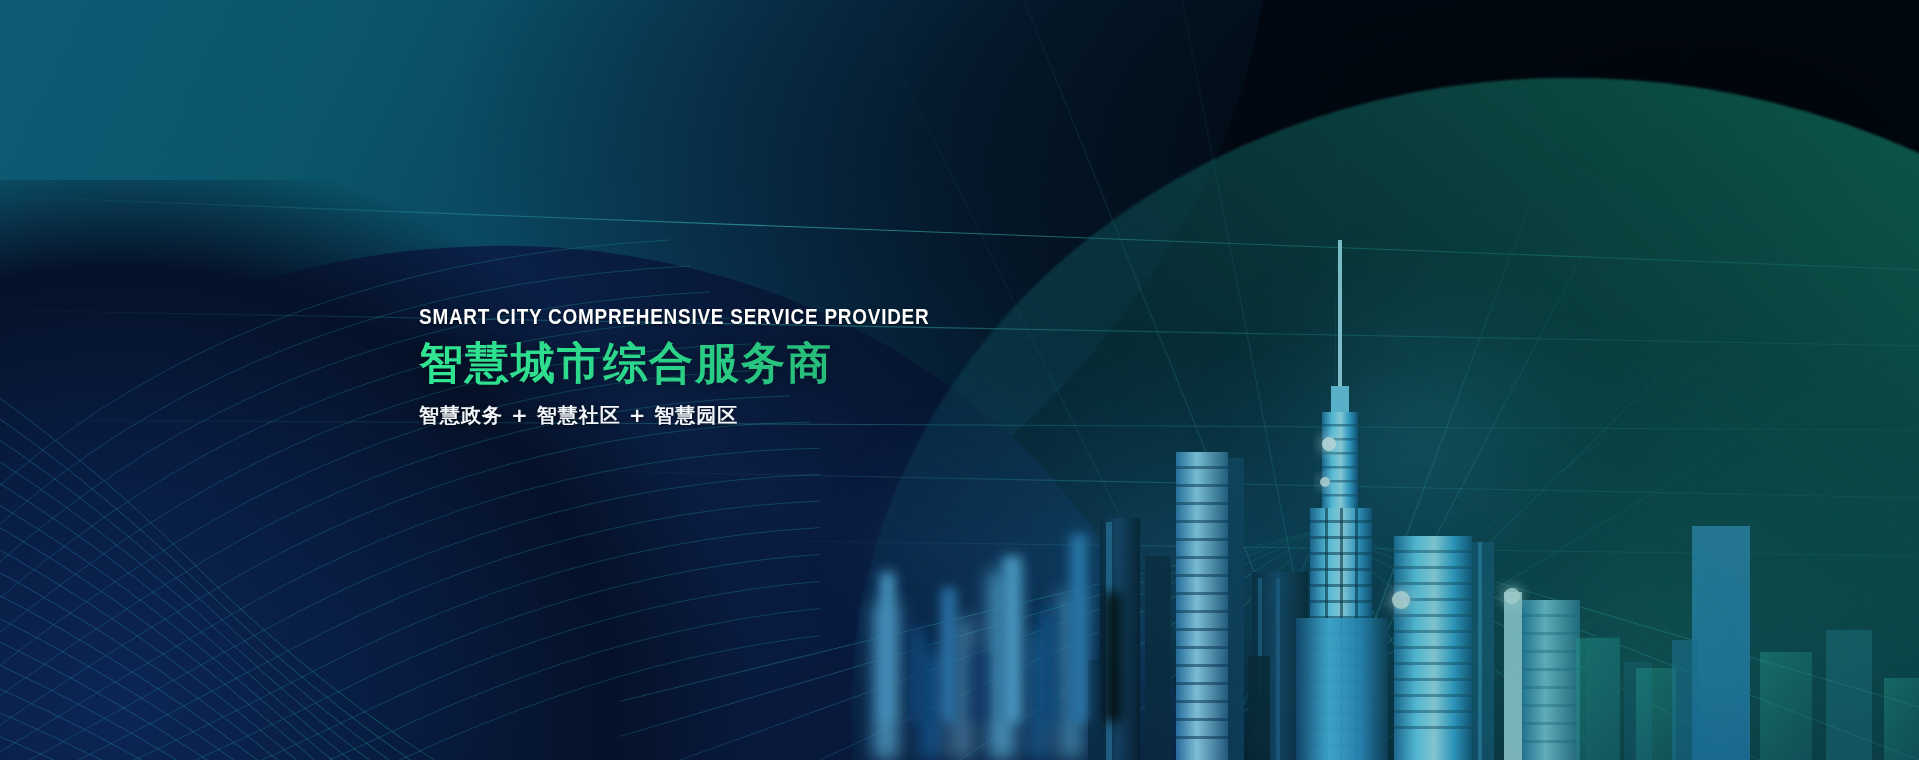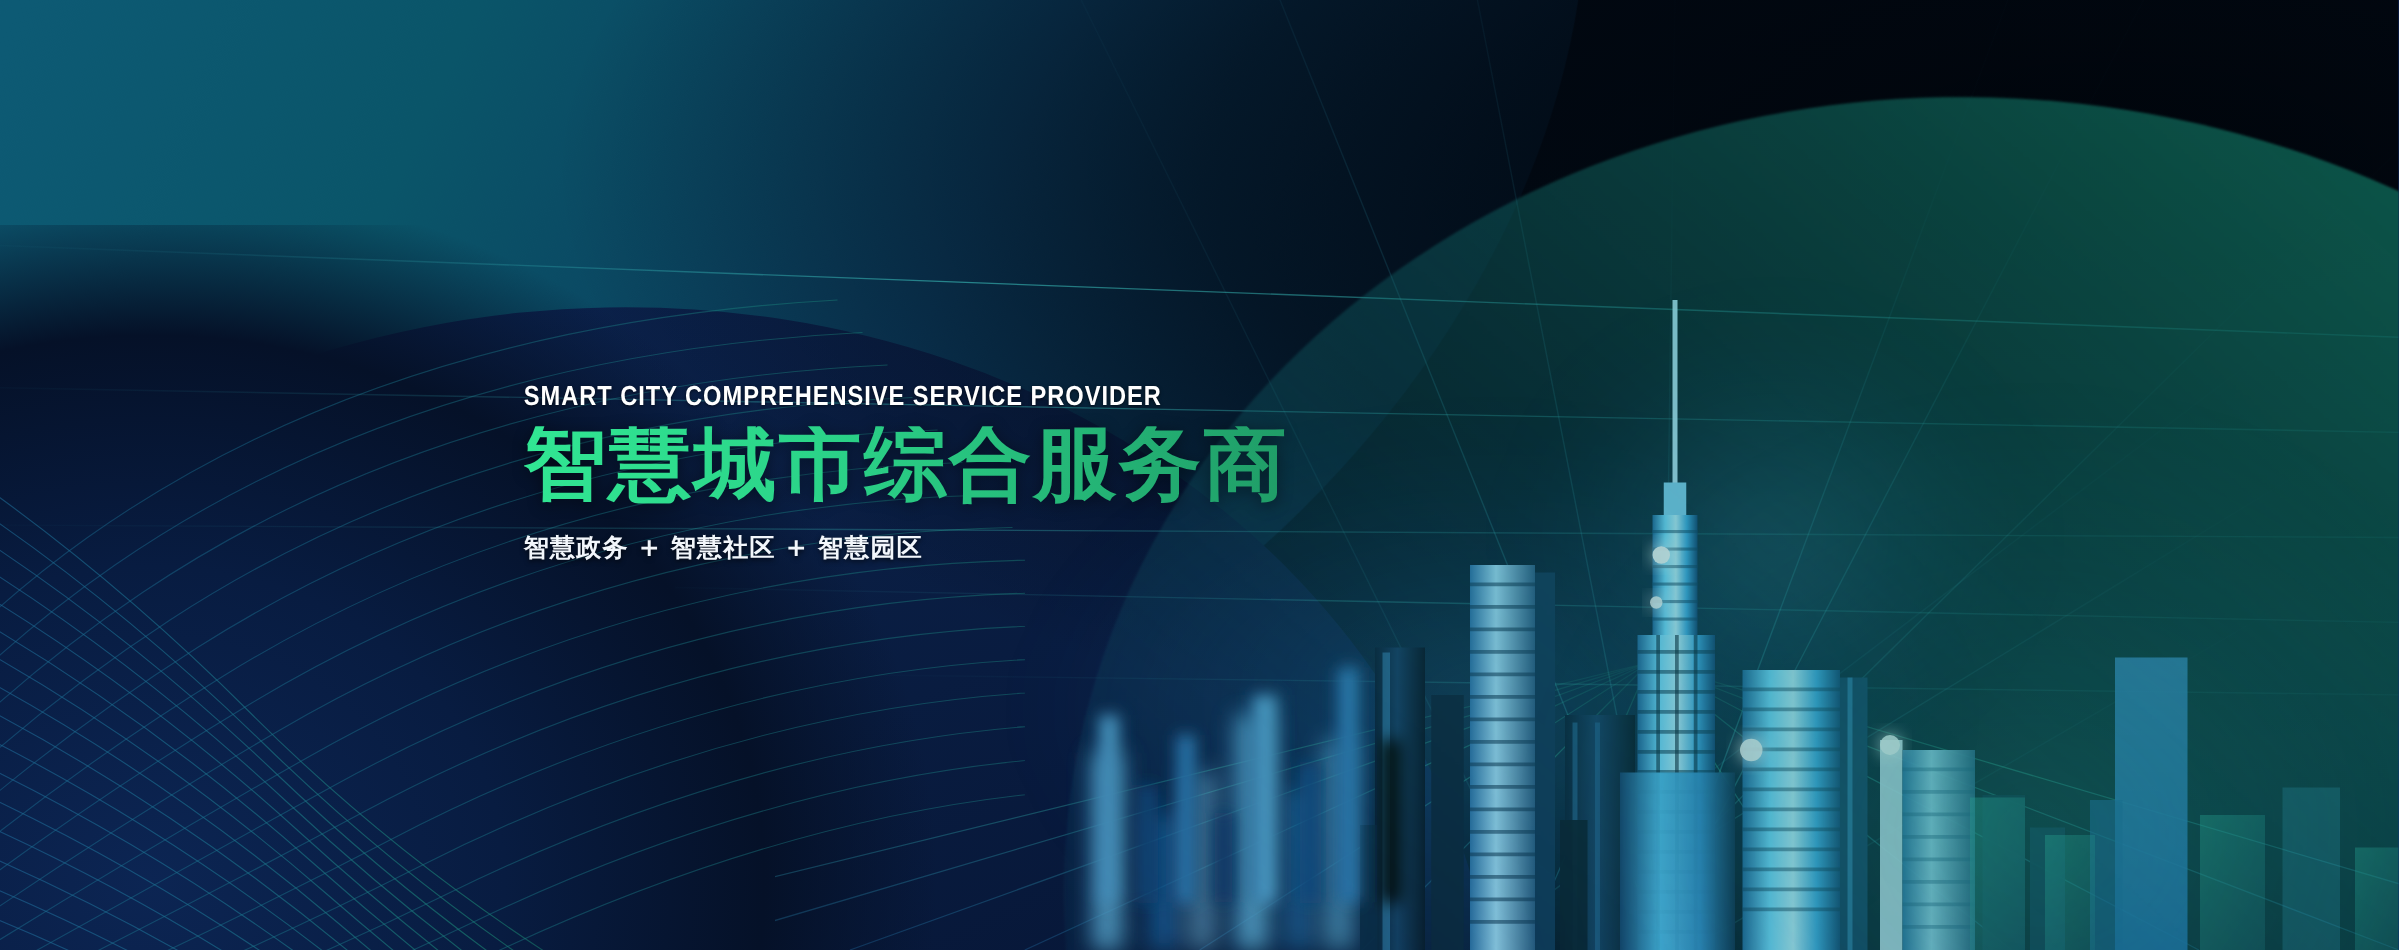--- a/index.html
+++ b/index.html
@@ -10,21 +10,21 @@
   }
   body {
     font-family: "Liberation Sans", "DejaVu Sans", sans-serif;
   }
 
   .banner {
     position: relative;
     width: 1919px;
     height: 760px;
     overflow: hidden;
-    background: #1d4ed8;
+    background: #14532d;
   }
 
   
 
   
   .bg-base {
     position: absolute;
     inset: 0;
     background:
       radial-gradient(140% 120% at 78% 52%, #041528 0%, #03101f 38%, #020a16 70%, #01060f 100%);
@@ -184,23 +184,23 @@
     letter-spacing: 0.9px;
     color: #ffffff;
     transform: scaleX(0.86);
     transform-origin: left center;
     white-space: nowrap;
     text-shadow: 0 1px 3px rgba(0,0,0,0.6);
     margin: 0 0 12px 0;
     line-height: 1.1;
   }
   .headline {
-    font-family: Liberation Mono, monospace;
+    font-family: Liberation Serif, serif;
     font-weight: bold;
-    font-size: 66px;
+    font-size: 44px;
     line-height: 1.06;
     letter-spacing: 2px;
     margin: 0 0 14px 0;
     white-space: nowrap;
     background: linear-gradient(92deg, #31e693 0%, #2bd489 26%, #22ab70 58%, #1d8a5c 80%, #1b7550 100%);
     -webkit-background-clip: text;
     background-clip: text;
     color: transparent;
     -webkit-text-fill-color: transparent;
     filter: drop-shadow(0 2px 6px rgba(0,0,0,0.45));

